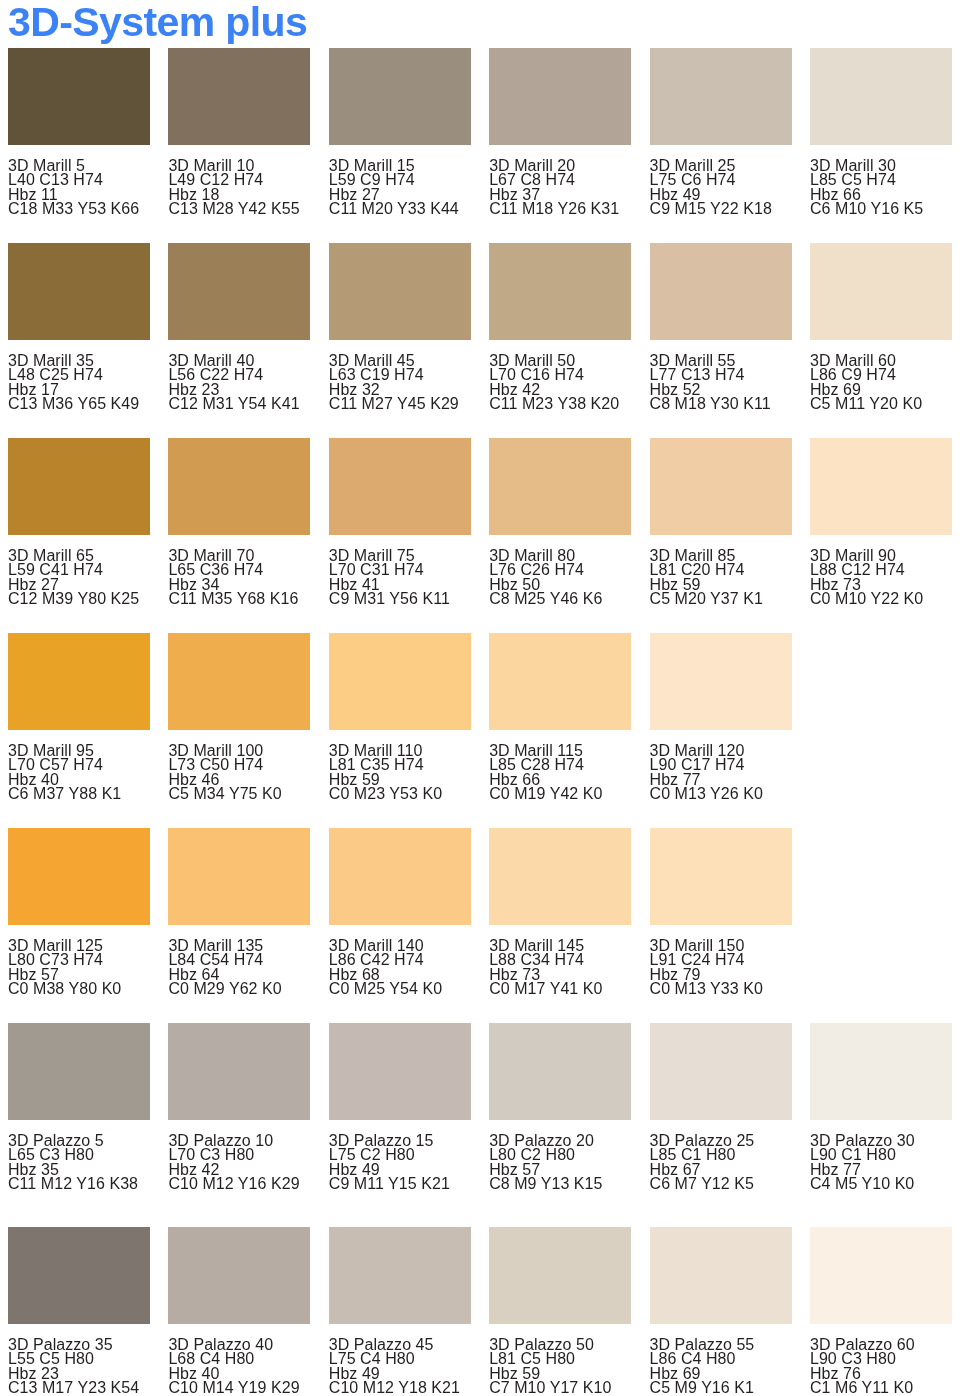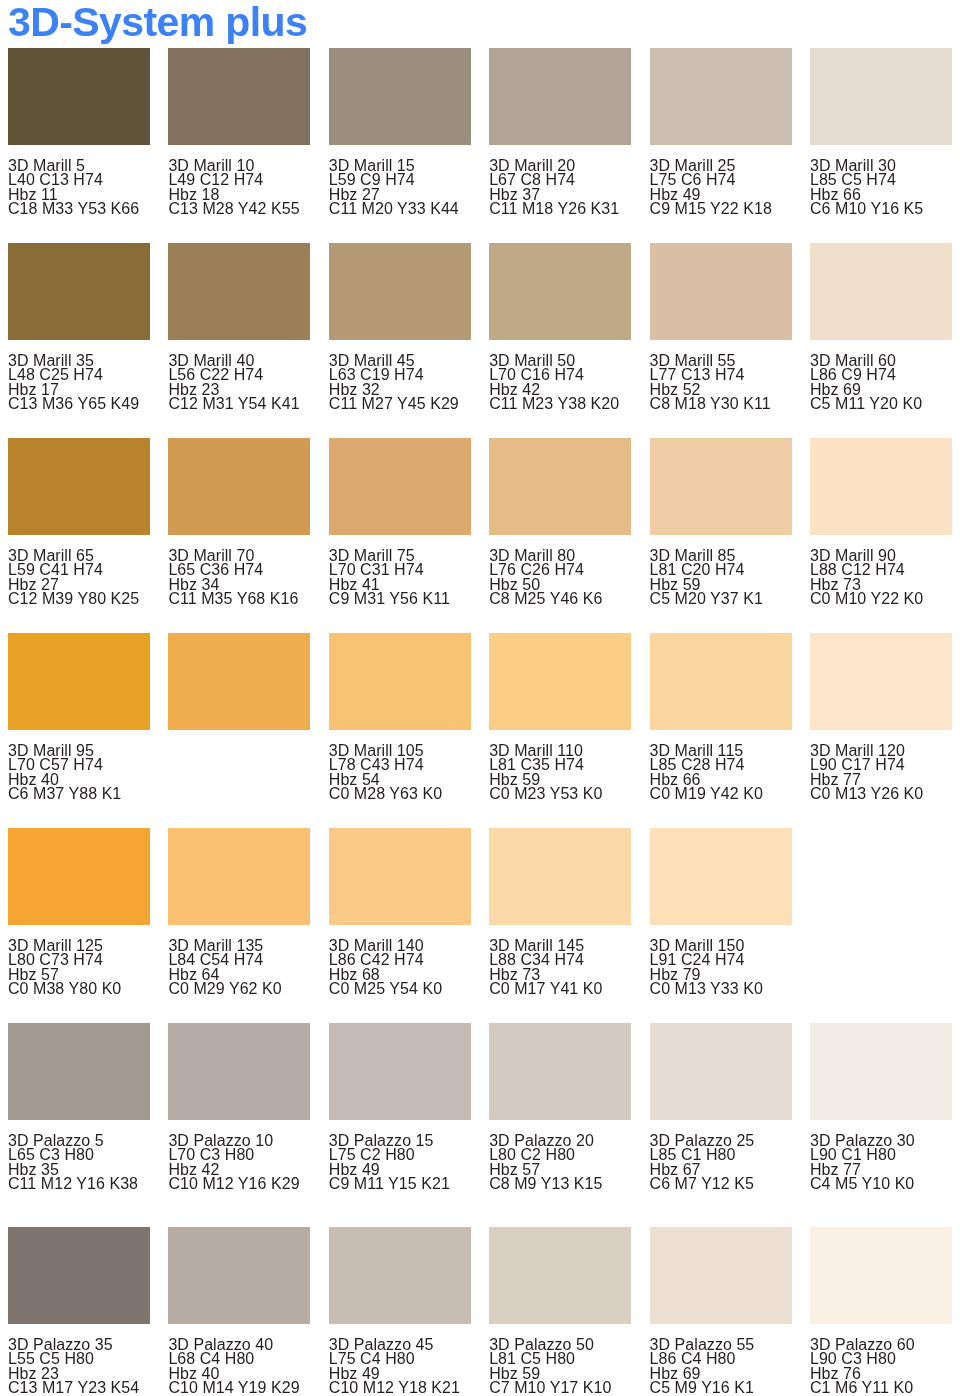--- a/index.html
+++ b/index.html
@@ -245,28 +245,25 @@
           <div class="swatch-chip" style="background: rgb(232, 163, 39);"></div>
           <div class="swatch-info">
             <div>3D Marill 95</div>
             <div>L70 C57 H74</div>
             <div>Hbz 40</div>
             <div>C6 M37 Y88 K1</div>
           </div>
         </div>
         <div class="swatch-cell">
           <div class="swatch-chip" style="background: rgb(239, 173, 78);"></div>
-        </div>
-        <div class="swatch-cell">
-          <div class="swatch-chip" style="background: rgb(248, 195, 114);"></div>
-          <div class="swatch-info">
-            <div>3D Marill 105</div>
-            <div>L78 C43 H74</div>
-            <div>Hbz 54</div>
-            <div>C0 M28 Y63 K0</div>
+          <div class="swatch-info">
+            <div>3D Marill 100</div>
+            <div>L73 C50 H74</div>
+            <div>Hbz 46</div>
+            <div>C5 M34 Y75 K0</div>
           </div>
         </div>
         <div class="swatch-cell">
           <div class="swatch-chip" style="background: rgb(251, 205, 133);"></div>
           <div class="swatch-info">
             <div>3D Marill 110</div>
             <div>L81 C35 H74</div>
             <div>Hbz 59</div>
             <div>C0 M23 Y53 K0</div>
           </div>

